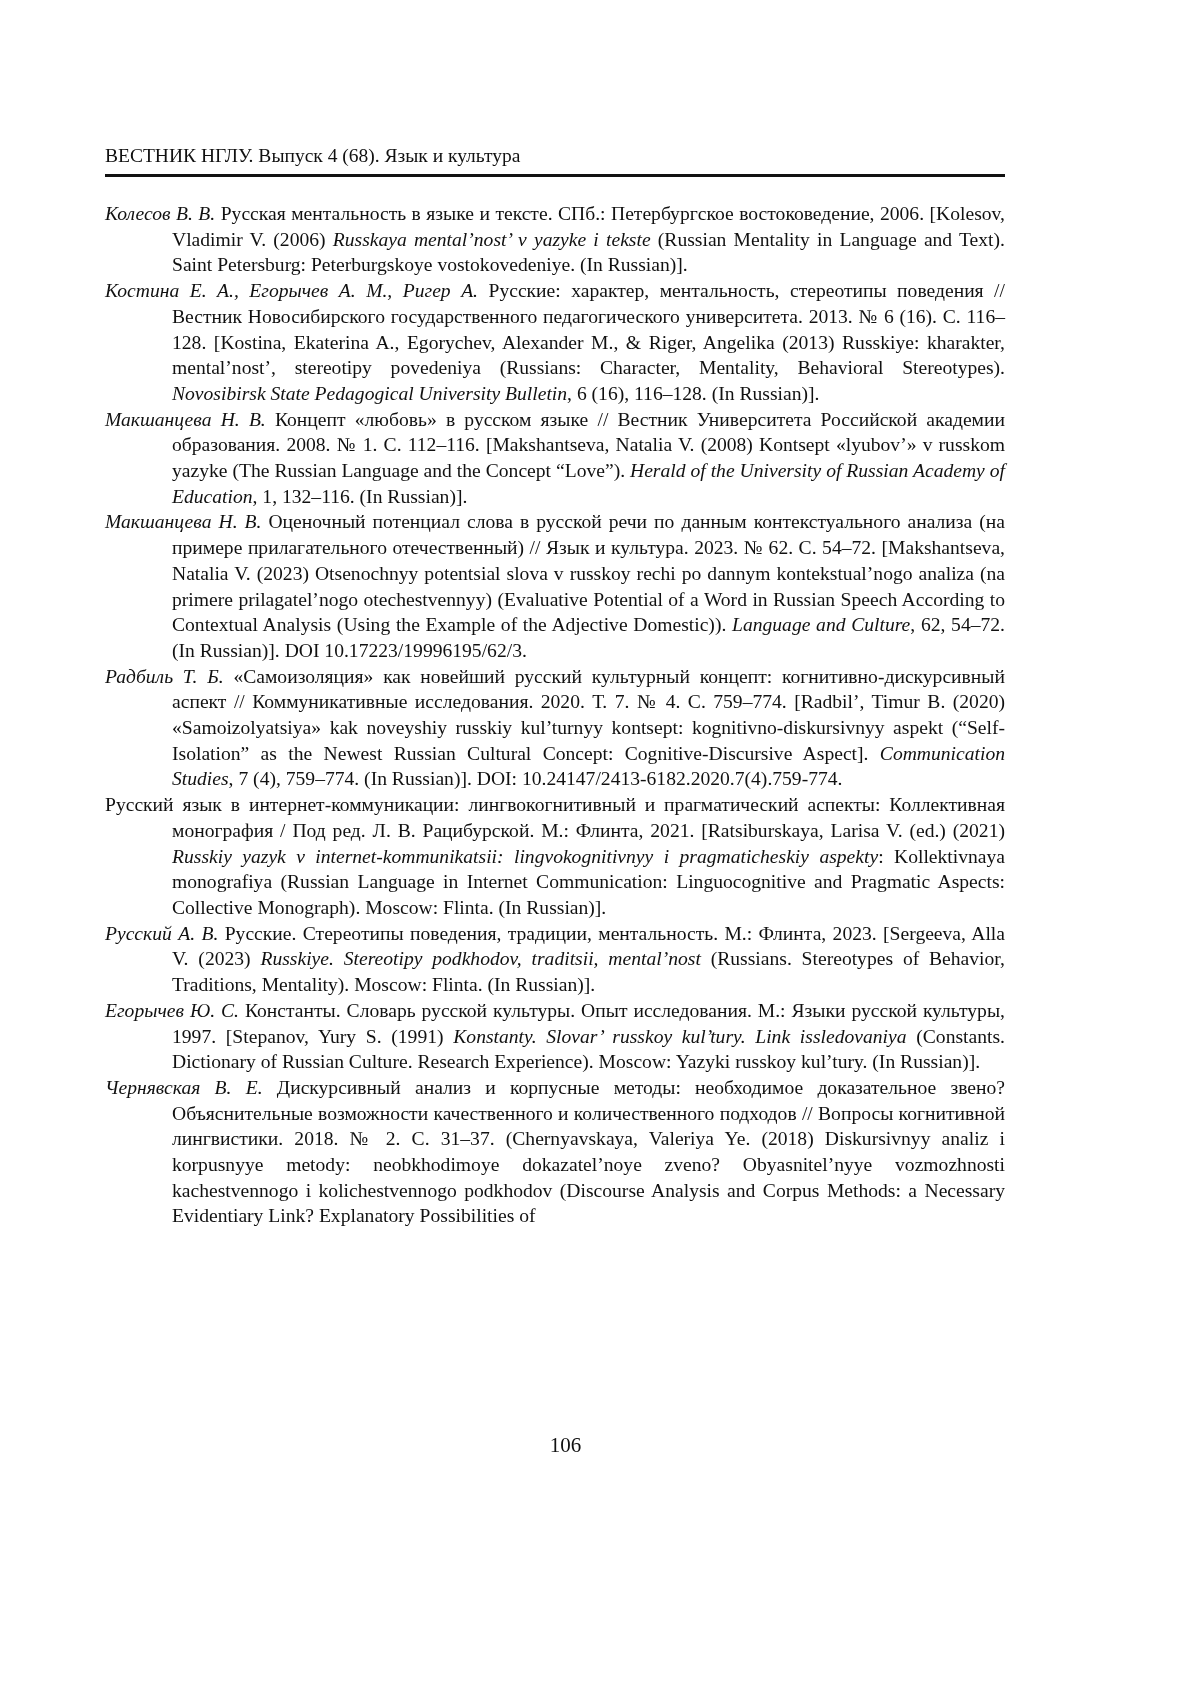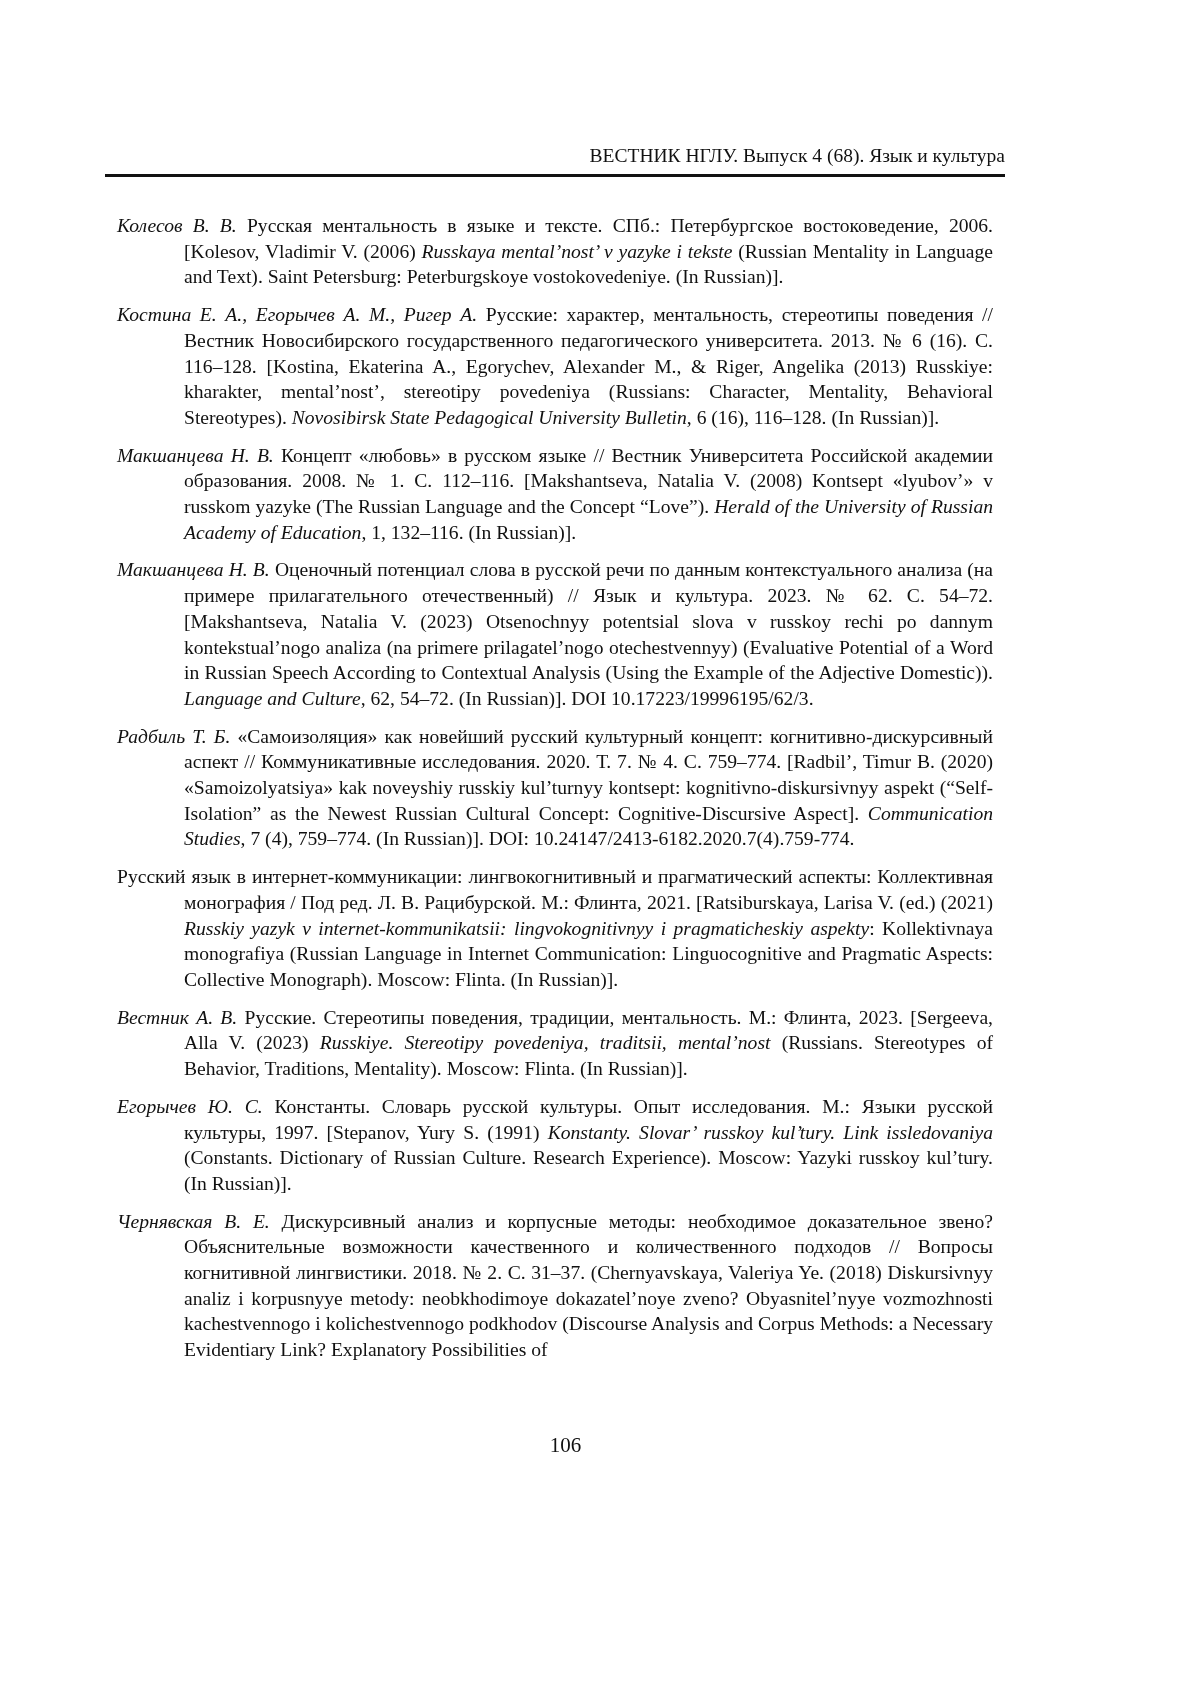--- a/index.html
+++ b/index.html
@@ -3,34 +3,34 @@
 <meta charset="utf-8">
 <style>
   html, body { margin: 0; padding: 0; background: #ffffff; }
   body {
     width: 1200px; height: 1697px; position: relative; overflow: hidden;
     font-family: "Liberation Serif", "DejaVu Serif", serif;
     color: #111111;
   }
   .running-head {
     position: absolute; top: 143px; left: 105px; width: 900px;
-    text-align: right; font-size: 19.5px; line-height: 26px;
+    text-align: left; font-size: 19.5px; line-height: 26px;
   }
   .head-rule {
     position: absolute; top: 174px; left: 105px; width: 900px;
     height: 0; border-top: 3px solid #111;
   }
   .refs {
     position: absolute; top: 201px; left: 105px; width: 900px;
   }
   .ref {
     font-size: 19.6px; line-height: 25.7px;
     text-align: justify;
     padding-left: 67px; text-indent: -67px;
-    margin: 12px;
+    margin: 0;
     hyphens: manual;
   }
   .ref i { font-style: italic; }
   .page-number {
     position: absolute; top: 1433px; left: 0; width: 1131px;
     text-align: center; font-size: 21px;
   }
 </style>
 </head>
 <body>
@@ -38,18 +38,18 @@
 <div class="running-head">ВЕСТНИК НГЛУ. Выпуск 4 (68). Язык и культура</div>
 <div class="head-rule"></div>
 
 <div class="refs">
   <p class="ref"><i>Колесов В. В.</i><span> Русская ментальность в языке и тексте. СПб.: Петербургское востоковедение, 2006. [Kolesov, Vladimir V. (2006) </span><i>Russkaya mental’nost’ v yazyke i tekste</i><span> (Russian Mentality in Language and Text). Saint Petersburg: Peterburgskoye vostokovedeniye. (In Russian)].</span></p>
   <p class="ref"><i>Костина Е. А., Егорычев А. М., Ригер А.</i><span> Русские: характер, ментальность, стереотипы поведения // Вестник Новосибирского государственного педагогического университета. 2013. № 6 (16). С. 116–128. [Kostina, Ekaterina A., Egorychev, Alexander M., &amp; Riger, Angelika (2013) Russkiye: kharakter, mental’nost’, stereotipy povedeniya (Russians: Character, Mentality, Behavioral Stereotypes). </span><i>Novosibirsk State Pedagogical University Bulletin</i><span>, 6 (16), 116–128. (In Russian)].</span></p>
   <p class="ref"><i>Макшанцева Н. В.</i><span> Концепт «любовь» в русском языке // Вестник Университета Российской академии образования. 2008. № 1. С. 112–116. [Makshantseva, Natalia V. (2008) Kontsept «lyubov’» v russkom yazyke (The Russian Language and the Concept “Love”). </span><i>Herald of the University of Russian Academy of Education</i><span>, 1, 132–116. (In Russian)].</span></p>
   <p class="ref"><i>Макшанцева Н. В.</i><span> Оценочный потенциал слова в русской речи по данным контекстуального анализа (на примере прилагательного отечественный) // Язык и культура. 2023. № 62. С. 54–72. [Makshantseva, Natalia V. (2023) Otsenochnyy potentsial slova v russkoy rechi po dannym kontekstual’nogo analiza (na primere prilagatel’nogo otechestvennyy) (Evaluative Potential of a Word in Russian Speech According to Contextual Analysis (Using the Example of the Adjective Domestic)). </span><i>Language and Culture</i><span>, 62, 54–72. (In Russian)]. DOI 10.17223/19996195/62/3.</span></p>
   <p class="ref"><i>Радбиль Т. Б.</i><span> «Самоизоляция» как новейший русский культурный концепт: когнитивно-дискурсивный аспект // Коммуникативные исследования. 2020. Т. 7. № 4. С. 759–774. [Radbil’, Timur B. (2020) «Samoizolyatsiya» kak noveyshiy russkiy kul’turnyy kontsept: kognitivno-diskursivnyy aspekt (“Self-Isolation” as the Newest Russian Cultural Concept: Cognitive-Discursive Aspect]. </span><i>Communication Studies</i><span>, 7 (4), 759–774. (In Russian)]. DOI: 10.24147/2413-6182.2020.7(4).759-774.</span></p>
   <p class="ref"><span>Русский язык в интернет-коммуникации: лингвокогнитивный и прагматический аспекты: Коллективная монография / Под ред. Л. В. Рацибурской. М.: Флинта, 2021. [Ratsiburskaya, Larisa V. (ed.) (2021) </span><i>Russkiy yazyk v internet-kommunikatsii: lingvokognitivnyy i pragmaticheskiy aspekty</i><span>: Kollektivnaya monografiya (Russian Language in Internet Communication: Linguocognitive and Pragmatic Aspects: Collective Monograph). Moscow: Flinta. (In Russian)].</span></p>
-  <p class="ref"><i>Вестник А. В.</i><span> Русские. Стереотипы поведения, традиции, ментальность. М.: Флинта, 2023. [Sergeeva, Alla V. (2023) </span><i>Russkiye. Stereotipy povedeniya, traditsii, mental’nost</i><span> (Russians. Stereotypes of Behavior, Traditions, Mentality). Moscow: Flinta. (In Russian)].</span></p>
+  <p class="ref"><i>Русский А. В.</i><span> Русские. Стереотипы поведения, традиции, ментальность. М.: Флинта, 2023. [Sergeeva, Alla V. (2023) </span><i>Russkiye. Stereotipy podkhodov, traditsii, mental’nost</i><span> (Russians. Stereotypes of Behavior, Traditions, Mentality). Moscow: Flinta. (In Russian)].</span></p>
   <p class="ref"><i>Егорычев Ю. С.</i><span> Константы. Словарь русской культуры. Опыт исследования. М.: Языки русской культуры, 1997. [Stepanov, Yury S. (1991) </span><i>Konstanty. Slovar’ russkoy kul’tury. Link issledovaniya</i><span> (Constants. Dictionary of Russian Culture. Research Experience). Moscow: Yazyki russkoy kul’tury. (In Russian)].</span></p>
   <p class="ref"><i>Чернявская В. Е.</i><span> Дискурсивный анализ и корпусные методы: необходимое доказательное звено? Объяснительные возможности качественного и количественного подходов // Вопросы когнитивной лингвистики. 2018. № 2. С. 31–37. (Chernyavskaya, Valeriya Ye. (2018) Diskursivnyy analiz i korpusnyye metody: neobkhodimoye dokazatel’noye zveno? Obyasnitel’nyye vozmozhnosti kachestvennogo i kolichestvennogo podkhodov (Discourse Analysis and Corpus Methods: a Necessary Evidentiary Link? Explanatory Possibilities of</span></p>
 </div>
 
 <div class="page-number">106</div>
 
 </body></html>

